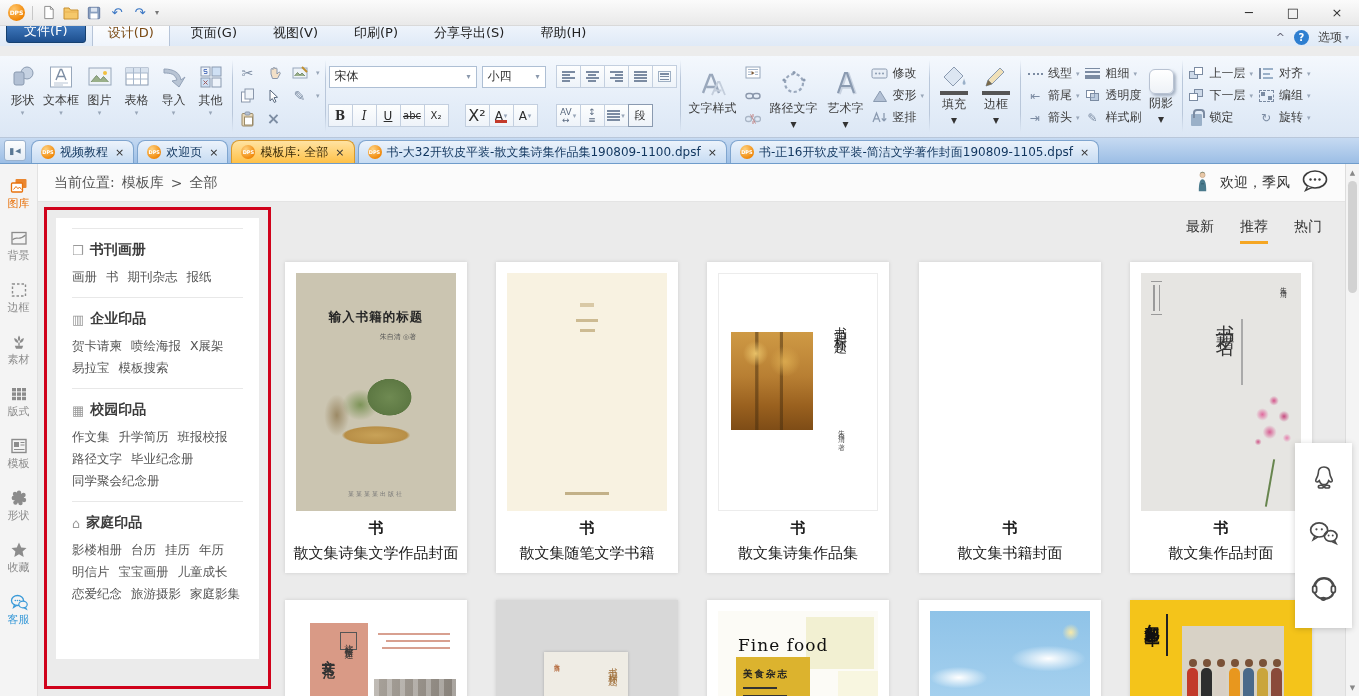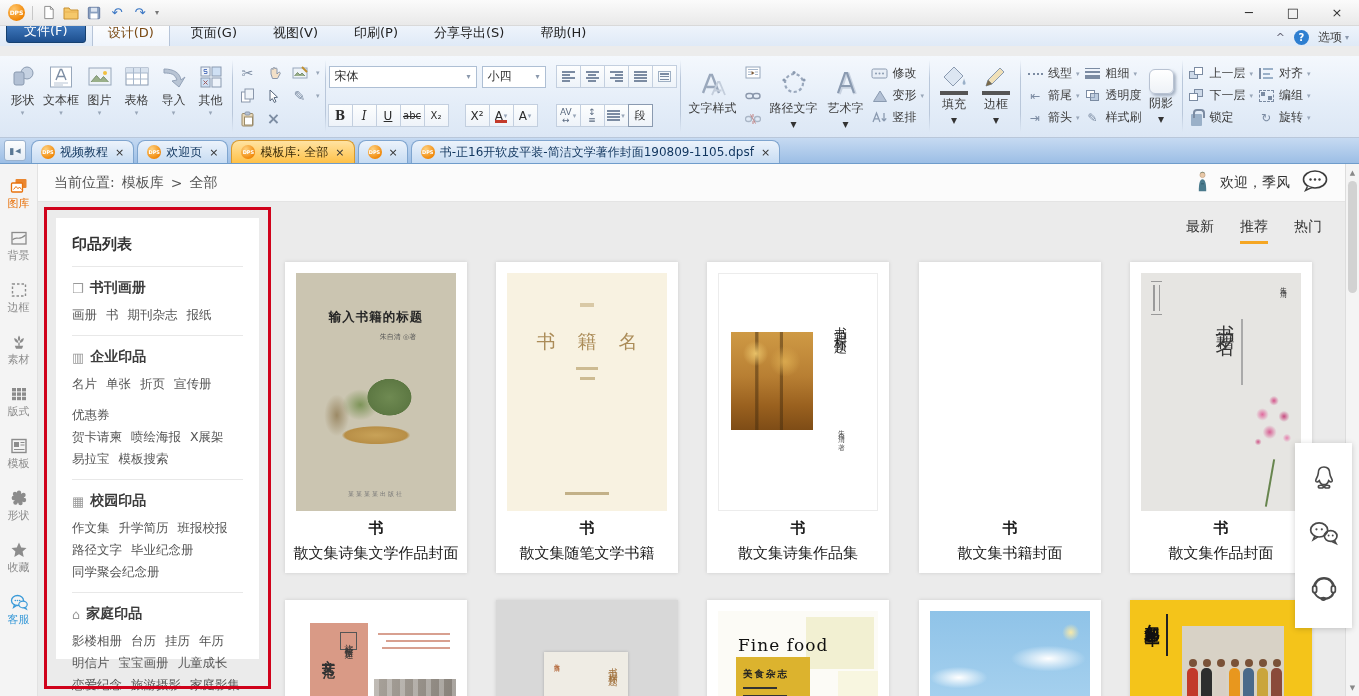--- a/index.html
+++ b/index.html
@@ -486,21 +486,21 @@
           </span>
       </div>
     </div>
     <div class="frow">
       <div class="btnstrip">
         <span class="tbtn b-bold">B</span>
         <span class="tbtn b-italic">I</span>
         <span class="tbtn b-under">U</span>
         <span class="tbtn b-strike">abc</span>
         <span class="tbtn" style="font-size:10px;">X₂</span>
-        <span class="tbtn" style="font-size:12px;margin-left:16px;">X²</span>
+        <span class="tbtn" style="font-size:16px;margin-left:16px;">X²</span>
         <span class="tbtn a-color">
             <span>A</span>
             <span class="bar"></span>
             <span class="mini-dd">▾</span>
           </span>
         <span class="tbtn">
             <span>A</span>
             <span class="mini-dd">▾</span>
           </span>
       </div>
@@ -774,20 +774,21 @@
       <span>欢迎页</span>
       <span class="x">×</span>
     </span>
   <span class="dtab active">
       <span class="dps-badge">DPS</span>
       <span>模板库: 全部</span>
       <span class="x">×</span>
     </span>
   <span class="dtab">
       <span class="dps-badge">DPS</span>
+      <span>书-大32开软皮平装-散文集诗集作品集190809-1100.dpsf</span>
       <span class="x">×</span>
     </span>
   <span class="dtab">
       <span class="dps-badge">DPS</span>
       <span>书-正16开软皮平装-简洁文学著作封面190809-1105.dpsf</span>
       <span class="x">×</span>
     </span>
 </div>
 
 <div class="iconbar">
@@ -917,46 +918,38 @@
           <circle cx="14" cy="10.5" r="1.2" fill="#3c3c3c"></circle>
           <circle cx="18.5" cy="10.5" r="1.2" fill="#3c3c3c"></circle>
         </svg></span>
   </div>
 </div>
 
 <div class="main">
   <div class="annotation"></div>
 
   <div class="filter">
-    <div class="fp-title">印品列表</div>
     <div class="fp-sec">
       <div class="fp-head">
           <span class="fic">❒</span>
           <span>书刊画册</span>
         </div>
       <div class="fp-row">
         <span>画册</span>
         <span>书</span>
         <span>期刊杂志</span>
         <span>报纸</span>
       </div>
     </div>
     <div class="fp-sec">
       <div class="fp-head">
           <span class="fic">▥</span>
           <span>企业印品</span>
         </div>
       <div class="fp-row">
-        <span>名片</span>
-        <span>单张</span>
-        <span>折页</span>
-        <span>宣传册</span>
-        <span>优惠券</span>
-      </div>
-      <div class="fp-row">
         <span>贺卡请柬</span>
         <span>喷绘海报</span>
         <span>X展架</span>
       </div>
       <div class="fp-row">
         <span>易拉宝</span>
         <span>模板搜索</span>
       </div>
     </div>
     <div class="fp-sec">
@@ -1014,21 +1007,20 @@
       <div class="cv1-art"></div>
       <div class="cv1-pub">某某某某出版社</div>
     </div>
     <div class="ctype">书</div>
     <div class="ctitle">散文集诗集文学作品封面</div>
   </div>
 
   <div class="card" style="left:458px;top:60px;">
     <div class="cover cov2">
       <div class="cv2-mini"></div>
-      <div class="cv2-title">书 籍 名</div>
       <div class="cv2-a1"></div>
       <div class="cv2-a2"></div>
       <div class="cv2-pub"></div>
     </div>
     <div class="ctype">书</div>
     <div class="ctitle">散文集随笔文学书籍</div>
   </div>
 
   <div class="card" style="left:669px;top:60px;">
     <div class="cover cov3">

